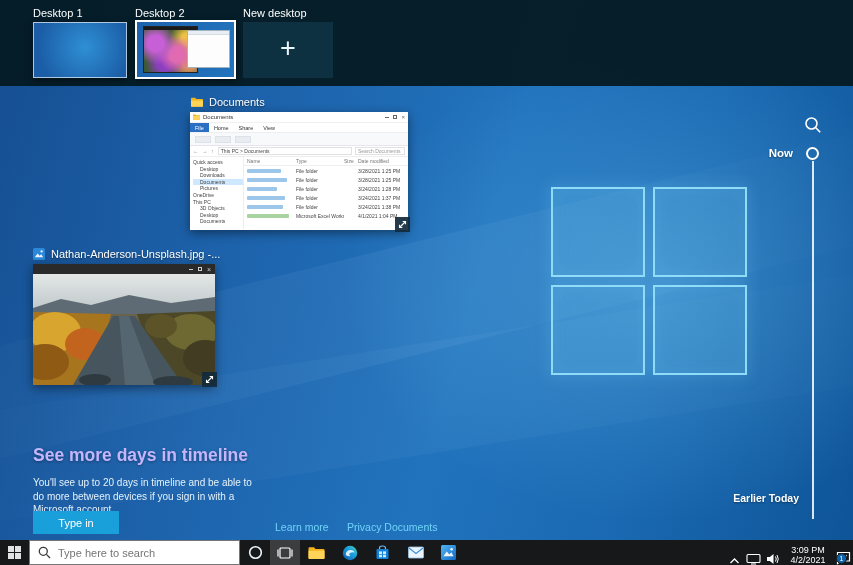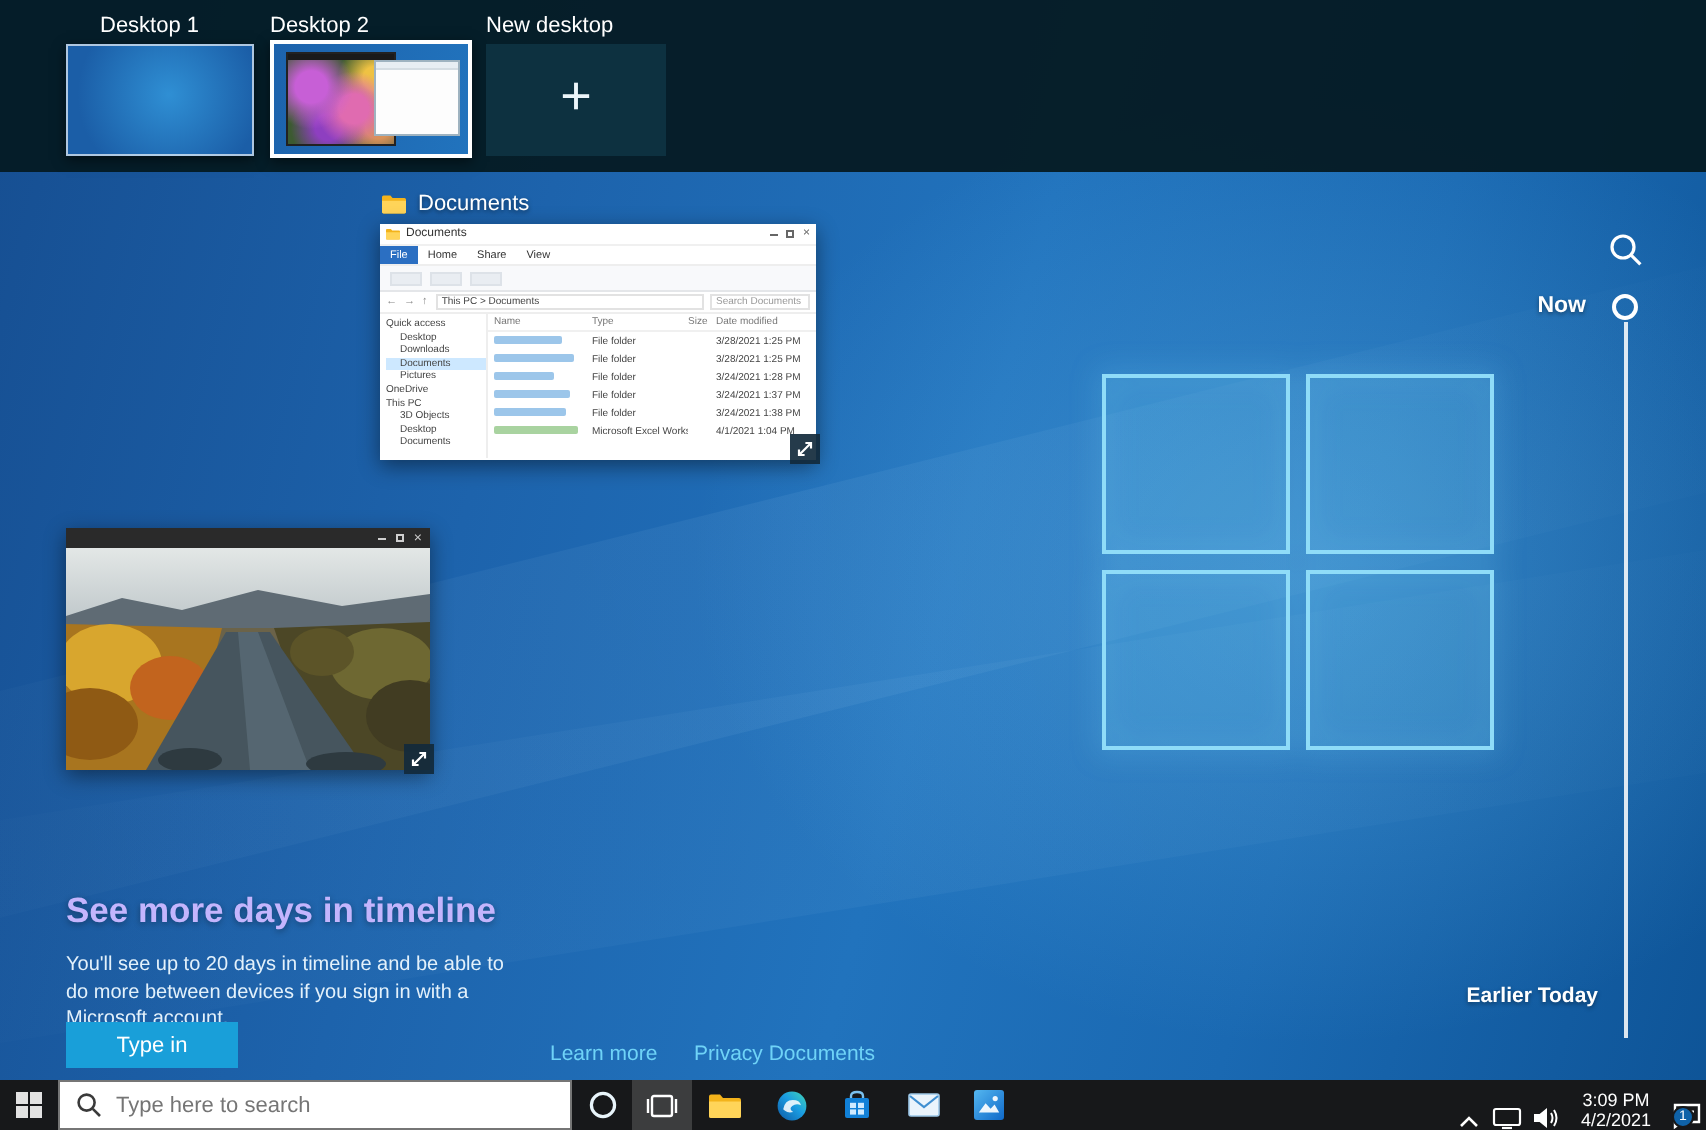--- a/index.html
+++ b/index.html
@@ -106,21 +106,21 @@
   .link-learn{left:275px}.link-privacy{left:347px}
   .signin{position:absolute;left:33px;top:511px;width:86px;height:23px;background:#199fd9;border:none;
           color:#fff;font-size:11px;font-family:"Liberation Sans",sans-serif;cursor:pointer}
 
   
   .taskbar{position:absolute;left:0;right:0;bottom:0;height:25px;background:#17181a;display:flex;align-items:stretch}
   .tb-btn{display:flex;align-items:center;justify-content:center;cursor:pointer}
   .tb-start{width:29px}
   .winflag{display:grid;grid-template-columns:6px 6px;grid-template-rows:6px 6px;gap:1px}
   .winflag i{background:#e2e2e2}
-  .tb-search{width:257px;background:#fff;border:1px solid #767676;display:flex;align-items:center;gap:7px;padding:0 8px;cursor:text}
+  .tb-search{width:211px;background:#fff;border:1px solid #767676;display:flex;align-items:center;gap:7px;padding:0 8px;cursor:text}
   .tb-search input{border:none;outline:none;flex:1;font-size:11px;font-family:"Liberation Sans",sans-serif;color:#333;background:transparent}
   .tb-ico{width:30px}
   .tb-app{width:33px}
   .tb-active{background:rgba(255,255,255,.16)}
   .tray{margin-left:auto;display:flex;align-items:flex-end}
   .tray .tb-btn{width:19px}
   .clock{width:52px;display:flex;flex-direction:column;align-items:center;justify-content:center;
          font-size:9px;line-height:10px;color:#fff;cursor:pointer}
   .tb-action{width:27px;position:relative}
   .badge{position:absolute;left:2px;bottom:1px;width:11px;height:11px;border-radius:50%;background:#0f62a8;
@@ -147,21 +147,21 @@
   <svg class="tl-search" width="18" height="18" viewBox="0 0 18 18">
     <circle cx="7.5" cy="7.5" r="5.5" fill="none" stroke="#fff" stroke-width="1.6"></circle>
     <line x1="11.8" y1="11.8" x2="16.2" y2="16.2" stroke="#fff" stroke-width="1.6"></line>
   </svg>
   <div class="tl-now">Now</div>
   <div class="tl-circle"></div>
   <div class="tl-line"></div>
   <div class="tl-earlier">Earlier Today</div>
 
   <div class="desktops">
-    <div class="dlabel" style="left:50px">Desktop 1</div>
+    <div class="dlabel" style="left:33px">Desktop 1</div>
     <div class="dlabel" style="left:135px">Desktop 2</div>
     <div class="dlabel" style="left:243px">New desktop</div>
 
     <div class="dthumb d1"></div>
 
     <div class="dthumb d2">
       <div class="d2-flower">
           <span class="fbody"></span>
         </div>
       <div class="d2-explorer">
@@ -269,20 +269,28 @@
         </div>
       </div>
     </div>
     <div class="expand">
       <svg width="9" height="9" viewBox="0 0 9 9">
           <path d="M1.5 7.5 L7.5 1.5 M4.7 1.5 H7.5 V4.3 M1.5 4.7 V7.5 H4.3" fill="none" stroke="#fff" stroke-width="1.1"></path>
         </svg>
     </div>
   </div>
 
+  <div class="card-label photo-label">
+    <svg width="12" height="12" viewBox="0 0 12 12">
+      <rect width="12" height="12" rx="1.5" fill="#2b88d8"></rect>
+      <path d="M1.8 9.3 L4.6 5.6 L6.6 7.8 L8.2 6.2 L10.2 9.3 Z" fill="#fff" opacity=".92"></path>
+      <circle cx="8.6" cy="3.4" r="1.1" fill="#fff" opacity=".92"></circle>
+    </svg>
+    <span>Nathan-Anderson-Unsplash.jpg -...</span>
+  </div>
 
   <div class="photo-card">
     <div class="p-title">
       <span class="mn"></span>
       <span class="mx"></span>
       <span class="cl">×</span>
     </div>
     <svg class="p-img" width="182" height="111" viewBox="0 0 182 111">
       <defs>
         <linearGradient id="sky" x1="0" y1="0" x2="0" y2="1">

